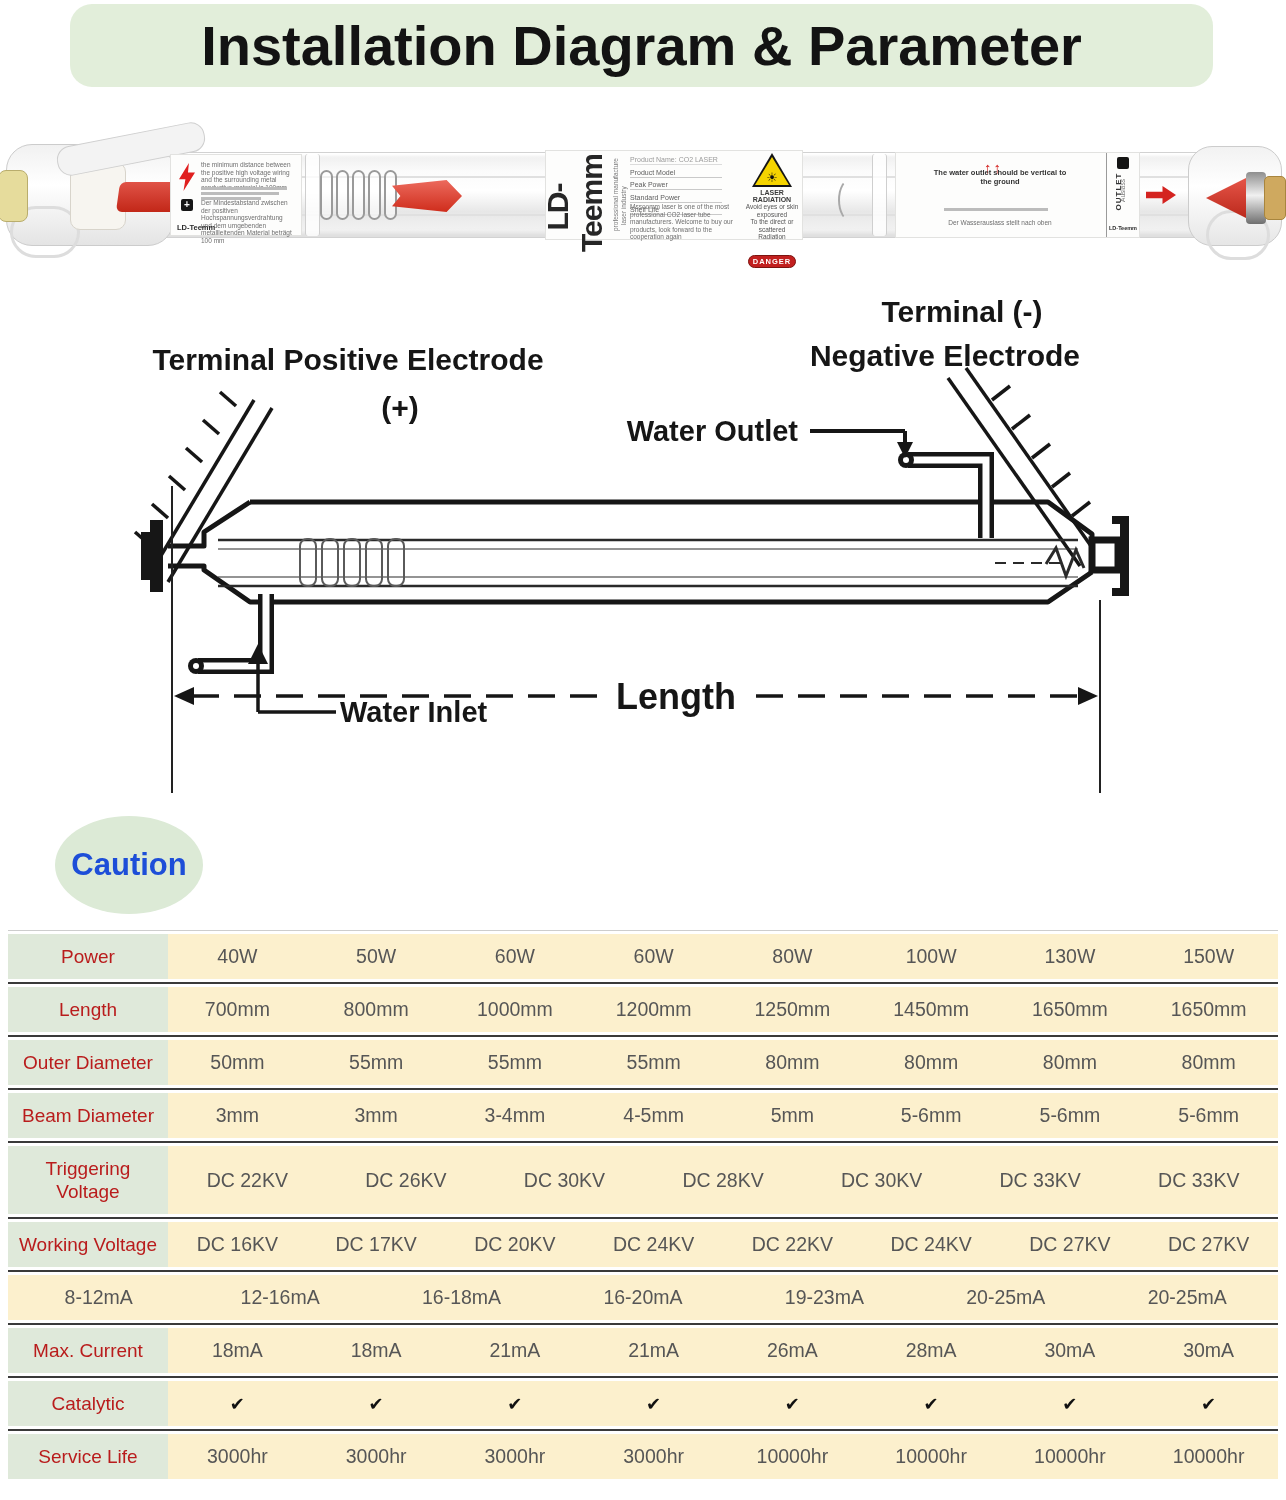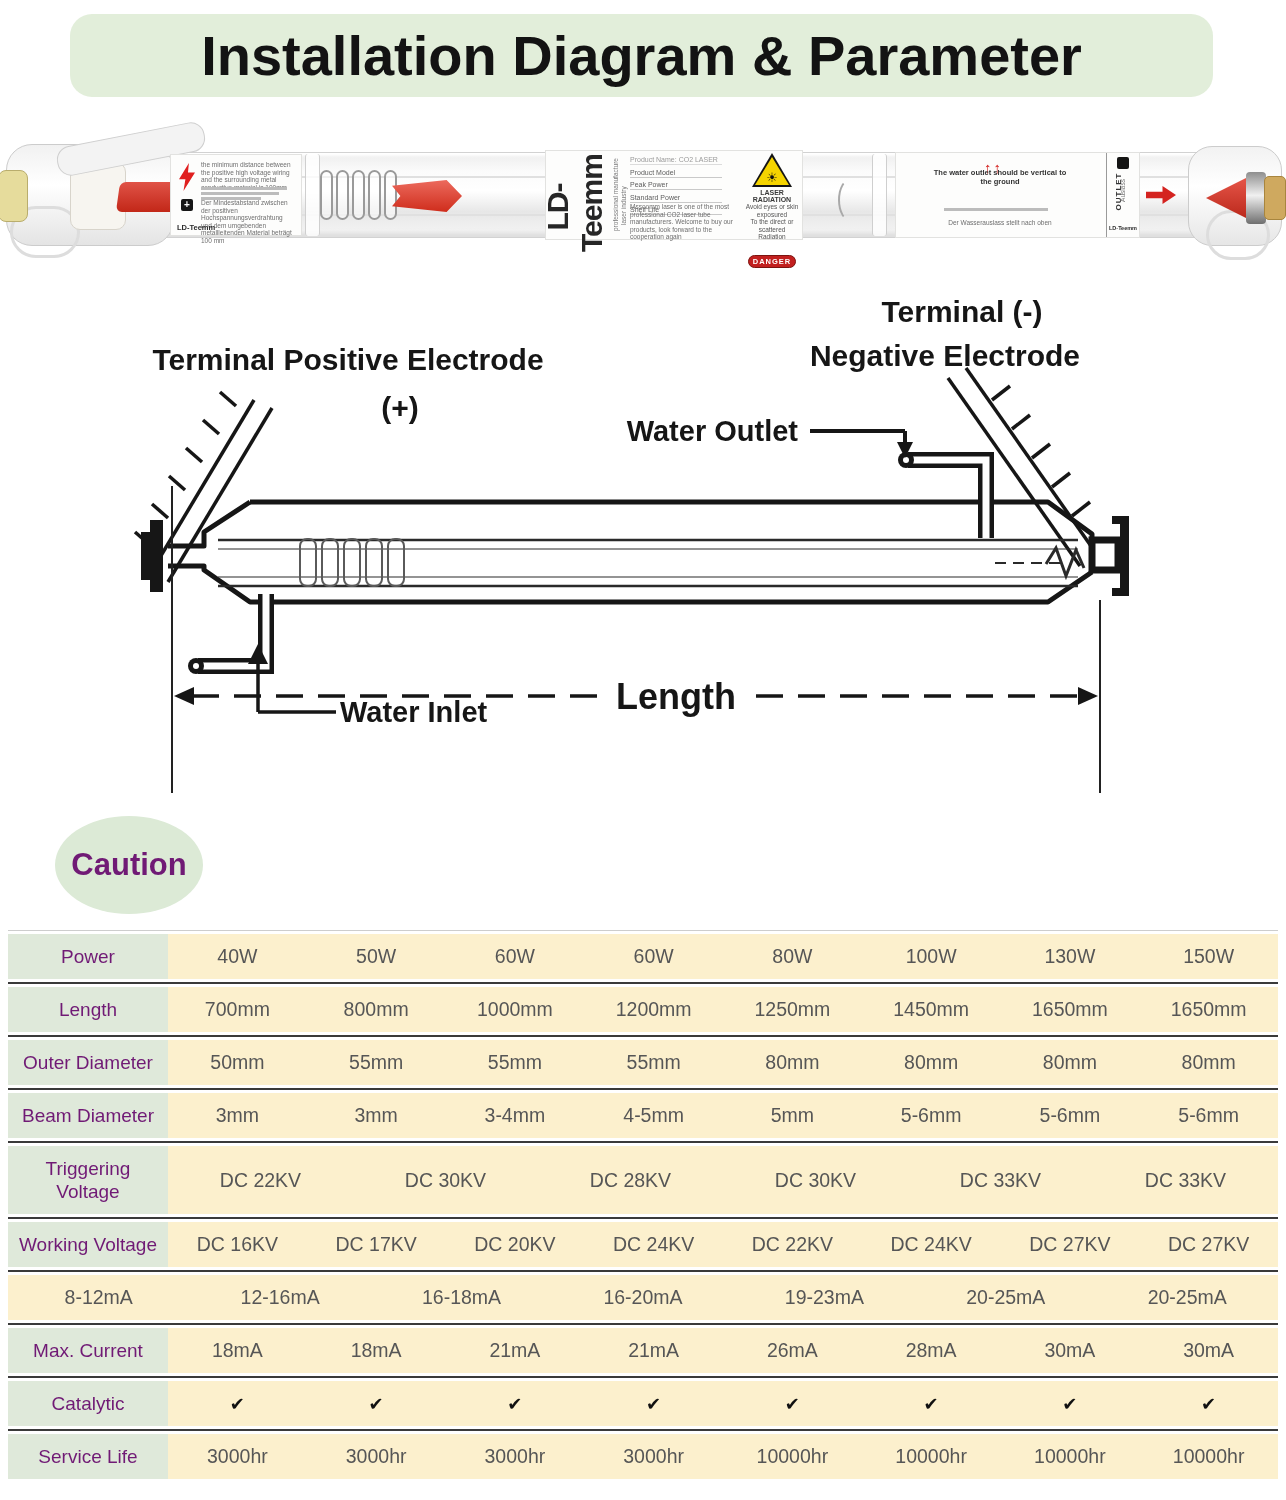--- a/index.html
+++ b/index.html
@@ -1,20 +1,20 @@
 <!DOCTYPE html>
 <html><head>
 <meta charset="utf-8">
 <style>
   html,body{margin:0;padding:0;background:#ffffff;}
   .page{position:relative;width:1286px;height:1500px;overflow:hidden;background:#fff;
         font-family:"Liberation Sans",sans-serif;}
 
   
-  .banner{position:absolute;left:70px;top:14px;width:1143px;height:83px;background:#e2eeda;
+  .banner{position:absolute;left:70px;top:4px;width:1143px;height:83px;background:#e2eeda;
           border-radius:22px;display:flex;align-items:center;justify-content:center;}
   .banner h1{margin:0;font-size:56px;font-weight:bold;color:#131313;letter-spacing:0px;}
 
   
   .photo{position:absolute;left:0;top:118px;width:1286px;height:156px;}
   .photo *{position:absolute;box-sizing:border-box;}
   .tube-body{left:22px;top:34px;width:1240px;height:86px;border-radius:10px;
     background:linear-gradient(180deg,#ededed 0%,#fbfbfb 22%,#ffffff 45%,#e7e7e7 70%,#f6f6f6 100%);
     border:1px solid #d2d2d2;box-shadow:inset 0 3px 3px #fff, inset 0 -4px 5px #dcdcdc;}
   .tube-line{height:2px;background:#e0e0e0;left:30px;width:1200px;}
@@ -100,29 +100,29 @@
   .glass-loop-r{left:1206px;top:92px;width:64px;height:50px;border:3px solid #ddd;border-radius:26px;}
 
   
   svg.diagram{position:absolute;left:0;top:288px;}
   svg.diagram text{font-family:"Liberation Sans",sans-serif;font-weight:bold;fill:#161616;}
 
   
   .caution{position:absolute;left:55px;top:808px;width:1190px;}
   .caution-badge{position:absolute;left:0;top:8px;width:148px;height:98px;background:#dcead6;
     border-radius:50%;display:flex;align-items:center;justify-content:center;}
-  .caution-badge span{font-size:31px;font-weight:bold;color:#701a75;}
+  .caution-badge span{font-size:31px;font-weight:bold;color:#1d4ed8;}
   .notes{margin-left:168px;width:852px;color:#101010;font-weight:bold;font-size:29.5px;line-height:36px;}
   .notes .n1{margin-bottom:8px;}
   .notes .n2{padding-left:38px;text-indent:-38px;}
 
   
   .param-table{position:absolute;left:8px;top:930px;width:1270px;border-top:1px solid #cdcdcd;padding-top:3px;}
   .t-row{display:flex;align-items:stretch;}
-  .t-label{width:152px;background:#dfe9da;color:#701a75;font-size:19px;line-height:23px;
+  .t-label{width:152px;background:#dfe9da;color:#b91c1c;font-size:19px;line-height:23px;
     display:flex;align-items:center;justify-content:center;text-align:center;padding:11px 4px;}
   .t-cell{flex:1;background:#fcf0cd;color:#565656;font-size:19.5px;
     display:flex;align-items:center;justify-content:center;padding:11px 2px;}
   .t-cell.check{color:#111;font-weight:bold;font-family:"DejaVu Sans",sans-serif;font-size:18px;}
   .t-sep{height:2px;background:#3a3a3a;margin:3px 0;}
 </style>
 </head>
 <body>
 
 <div class="page">
@@ -370,20 +370,21 @@
         <div class="t-cell">4-5mm</div>
         <div class="t-cell">5mm</div>
         <div class="t-cell">5-6mm</div>
         <div class="t-cell">5-6mm</div>
         <div class="t-cell">5-6mm</div>
       </div>
       <div class="t-sep"></div>
       <div class="t-row">
         <div class="t-label">Triggering Voltage</div>
         <div class="t-cell">DC 22KV</div>
+        <div class="t-cell">DC 26KV</div>
         <div class="t-cell">DC 30KV</div>
         <div class="t-cell">DC 28KV</div>
         <div class="t-cell">DC 30KV</div>
         <div class="t-cell">DC 33KV</div>
         <div class="t-cell">DC 33KV</div>
       </div>
       <div class="t-sep"></div>
       <div class="t-row">
         <div class="t-label">Working Voltage</div>
         <div class="t-cell">DC 16KV</div>

